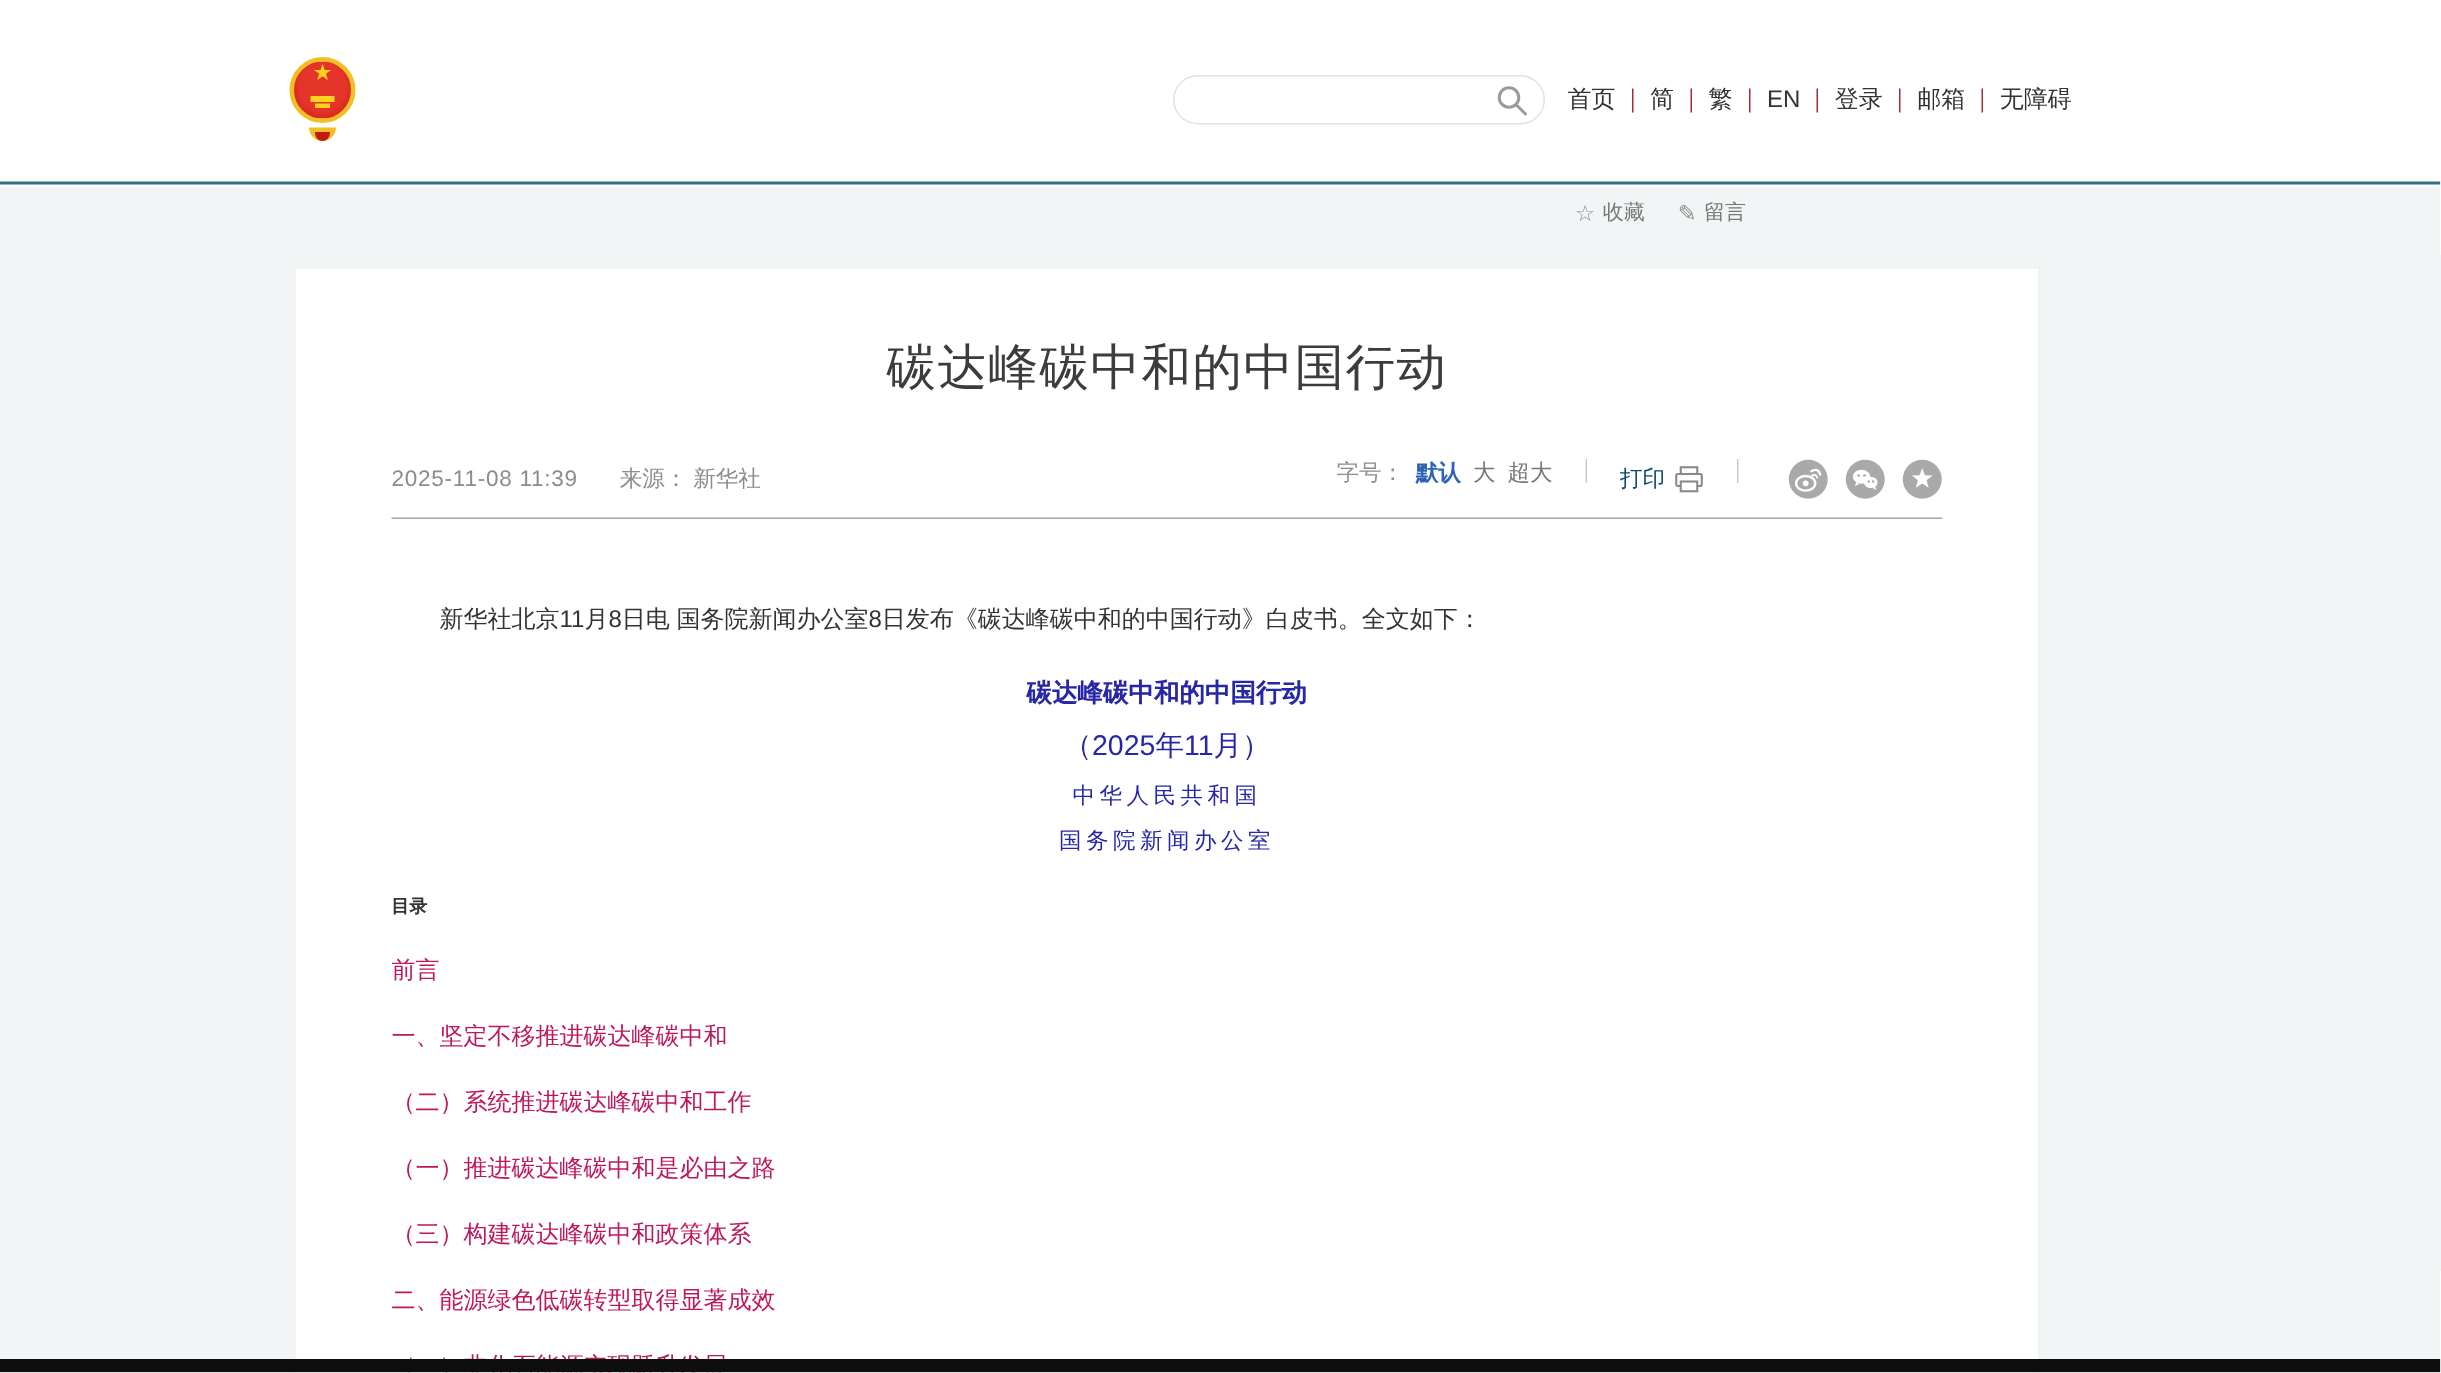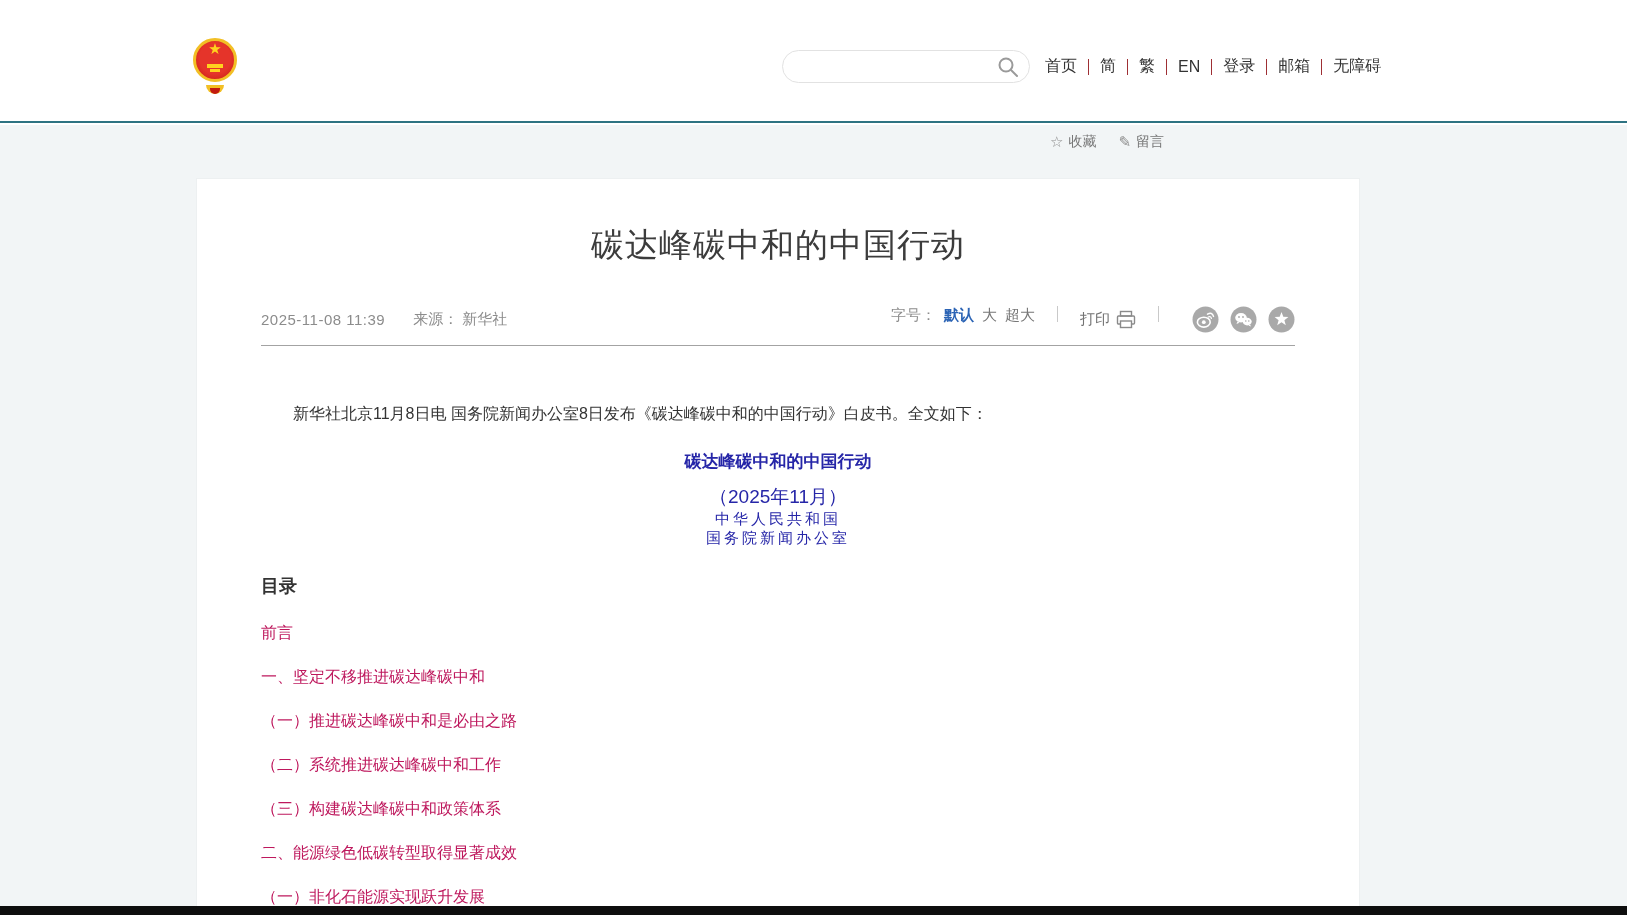--- a/index.html
+++ b/index.html
@@ -47,31 +47,31 @@
 
   .meta-row{margin-top:38px;display:flex;justify-content:space-between;align-items:center;padding-bottom:12px;border-bottom:1px solid #a3a3a3;font-size:15px;color:var(--meta_gray);}
   .meta-left{display:flex;align-items:center;}
   .meta-left .date{letter-spacing:.5px;}
   .meta-left .src-label{margin-left:28px;}
   .meta-left .src{margin-left:4px;}
   .meta-right{display:flex;}
   .fs-opt{margin-left:8px;cursor:pointer;color:#777;}
   .fs-opt.active{color:var(--link_blue);font-weight:bold;}
   .meta-sep{display:inline-block;width:1px;height:16px;background:#c9c9c9;margin:0 22px;}
-  .print-wrap{display:flex;align-items:center;cursor:pointer;color:#737373;}
+  .print-wrap{display:flex;align-items:center;cursor:pointer;color:#0c4a6e;}
   .print-icon{margin-left:6px;}
   .share-icons{display:flex;align-items:center;}
   .share-icons svg{margin-left:11px;cursor:pointer;}
 
   .article-body{font-size:16px;color:#333;}
   .intro{margin-top:56px;text-indent:2em;line-height:24px;}
   .doc-title{margin-top:24px;text-align:center;color:var(--doc_blue);font-weight:bold;font-size:17px;}
   .doc-sub{margin-top:11px;text-align:center;color:var(--doc_blue);font-size:19px;}
-  .doc-org{text-align:center;color:var(--doc_blue);font-size:15px;font-family:"Liberation Serif","DejaVu Serif",serif;letter-spacing:3px;}
-  .toc-heading{margin-top:26px;font-weight:bold;font-size:18px;color:#333;}
+  .doc-org{margin-top:11px;text-align:center;color:var(--doc_blue);font-size:15px;font-family:"Liberation Serif","DejaVu Serif",serif;letter-spacing:3px;}
+  .toc-heading{margin-top:26px;font-weight:bold;font-size:12px;color:#333;}
   .toc-item{margin-top:26px;line-height:18px;color:#be185d;}
 
   .bottom-bar{position:absolute;left:0;bottom:0;width:100%;height:9px;background:var(--bottom_bar);}
 </style>
 </head>
 <body>
 
 <div class="page">
 
   <header class="site-header">
@@ -177,22 +177,22 @@
 
       <div class="article-body">
         <p class="intro">新华社北京11月8日电 国务院新闻办公室8日发布《碳达峰碳中和的中国行动》白皮书。全文如下：</p>
         <p class="doc-title">碳达峰碳中和的中国行动</p>
         <p class="doc-sub">（2025年11月）</p>
         <p class="doc-org">中华人民共和国</p>
         <p class="doc-org">国务院新闻办公室</p>
         <p class="toc-heading">目录</p>
         <p class="toc-item">前言</p>
         <p class="toc-item">一、坚定不移推进碳达峰碳中和</p>
+        <p class="toc-item">（二）系统推进碳达峰碳中和工作</p>
         <p class="toc-item">（一）推进碳达峰碳中和是必由之路</p>
-        <p class="toc-item">（二）系统推进碳达峰碳中和工作</p>
         <p class="toc-item">（三）构建碳达峰碳中和政策体系</p>
         <p class="toc-item">二、能源绿色低碳转型取得显著成效</p>
         <p class="toc-item">（一）非化石能源实现跃升发展</p>
       </div>
     </main>
   </div>
 
   <div class="bottom-bar"></div>
 </div>
 

